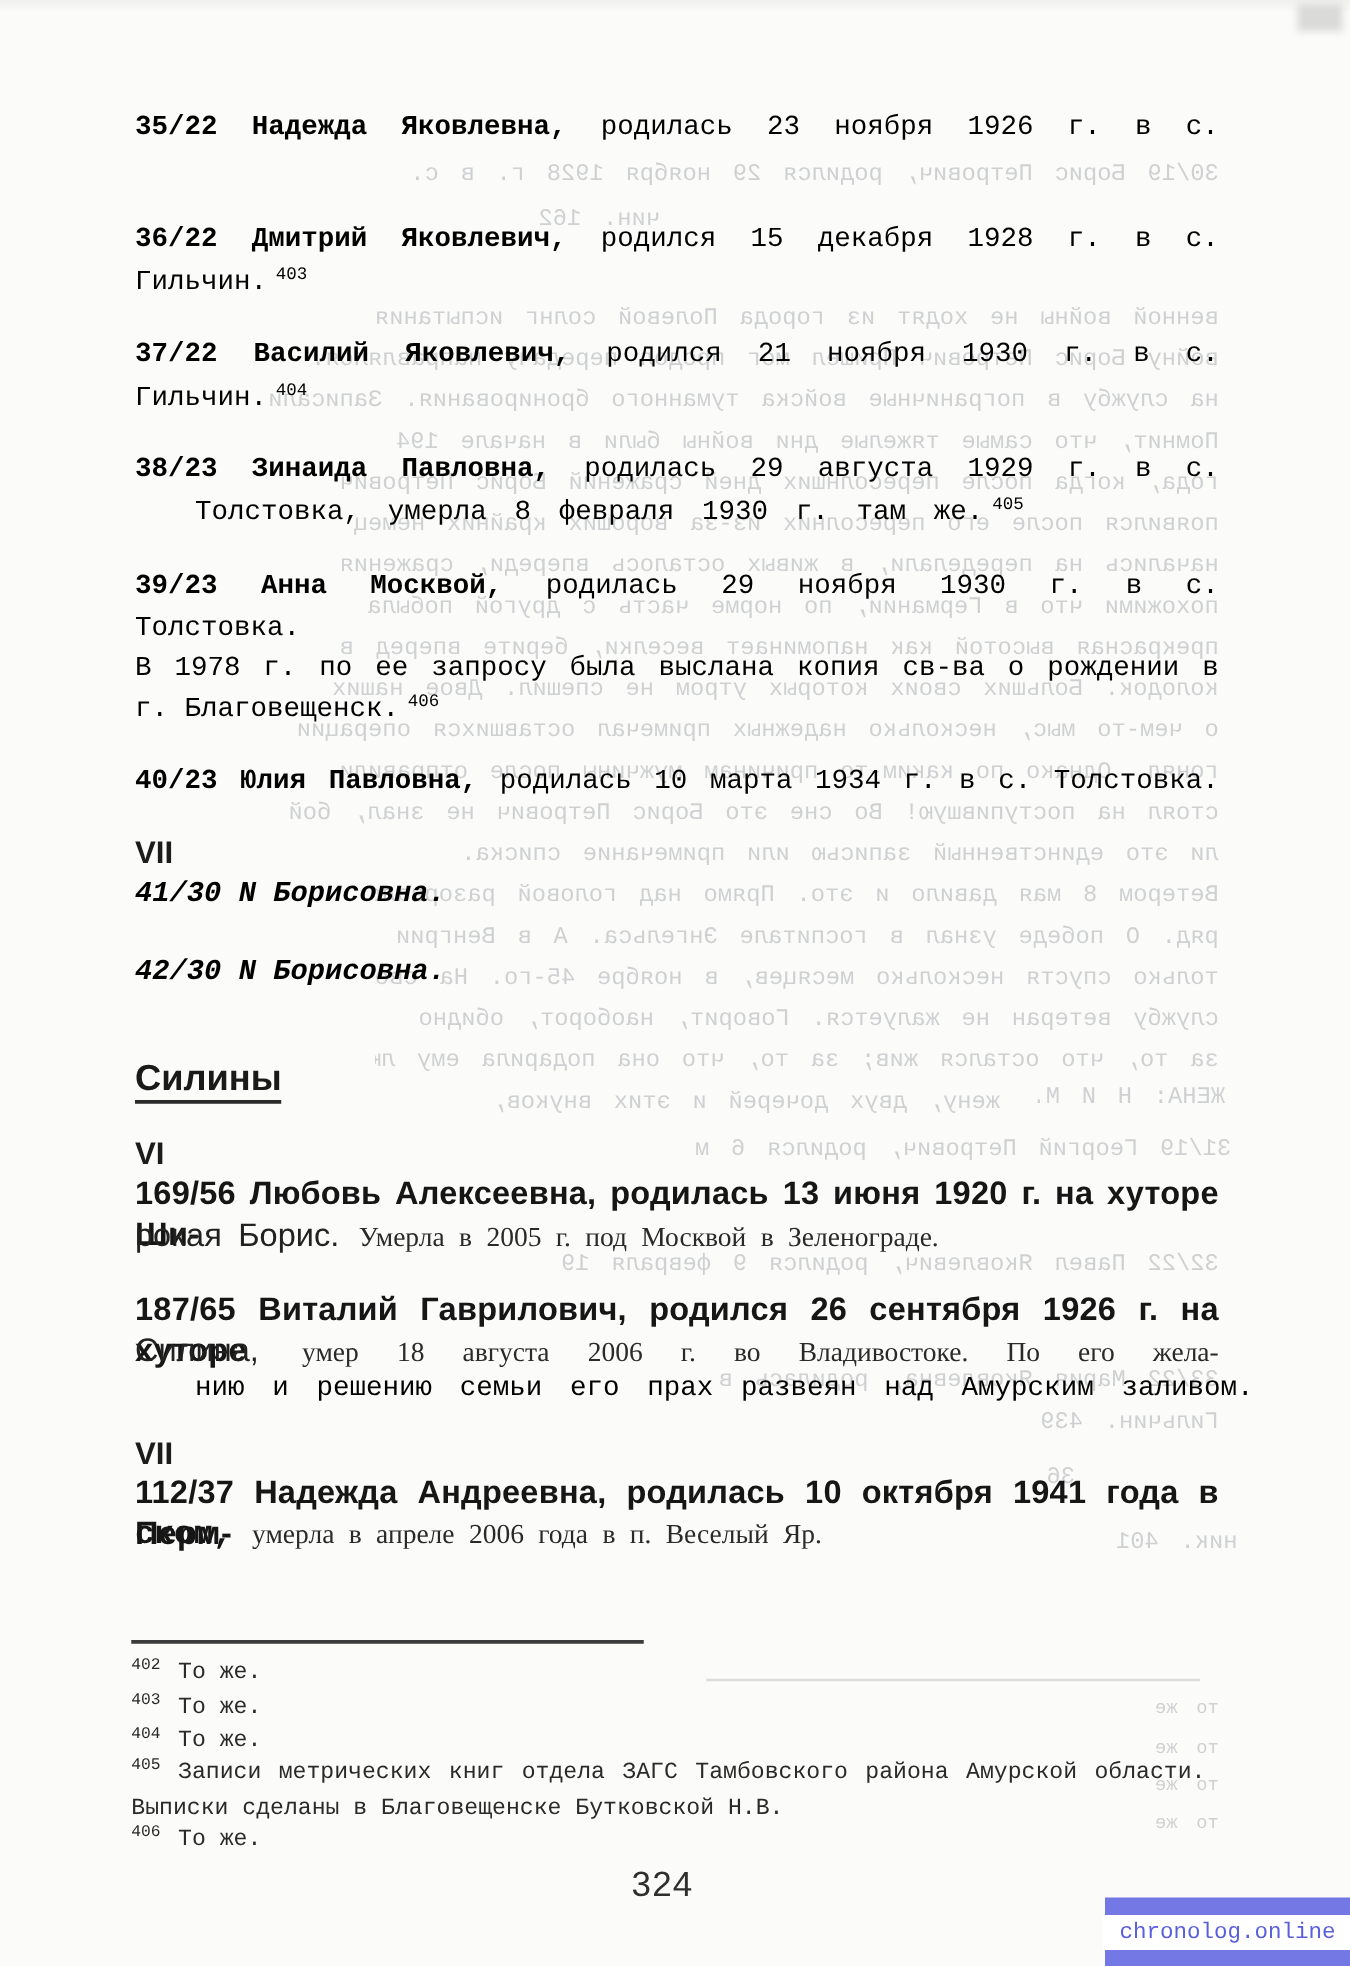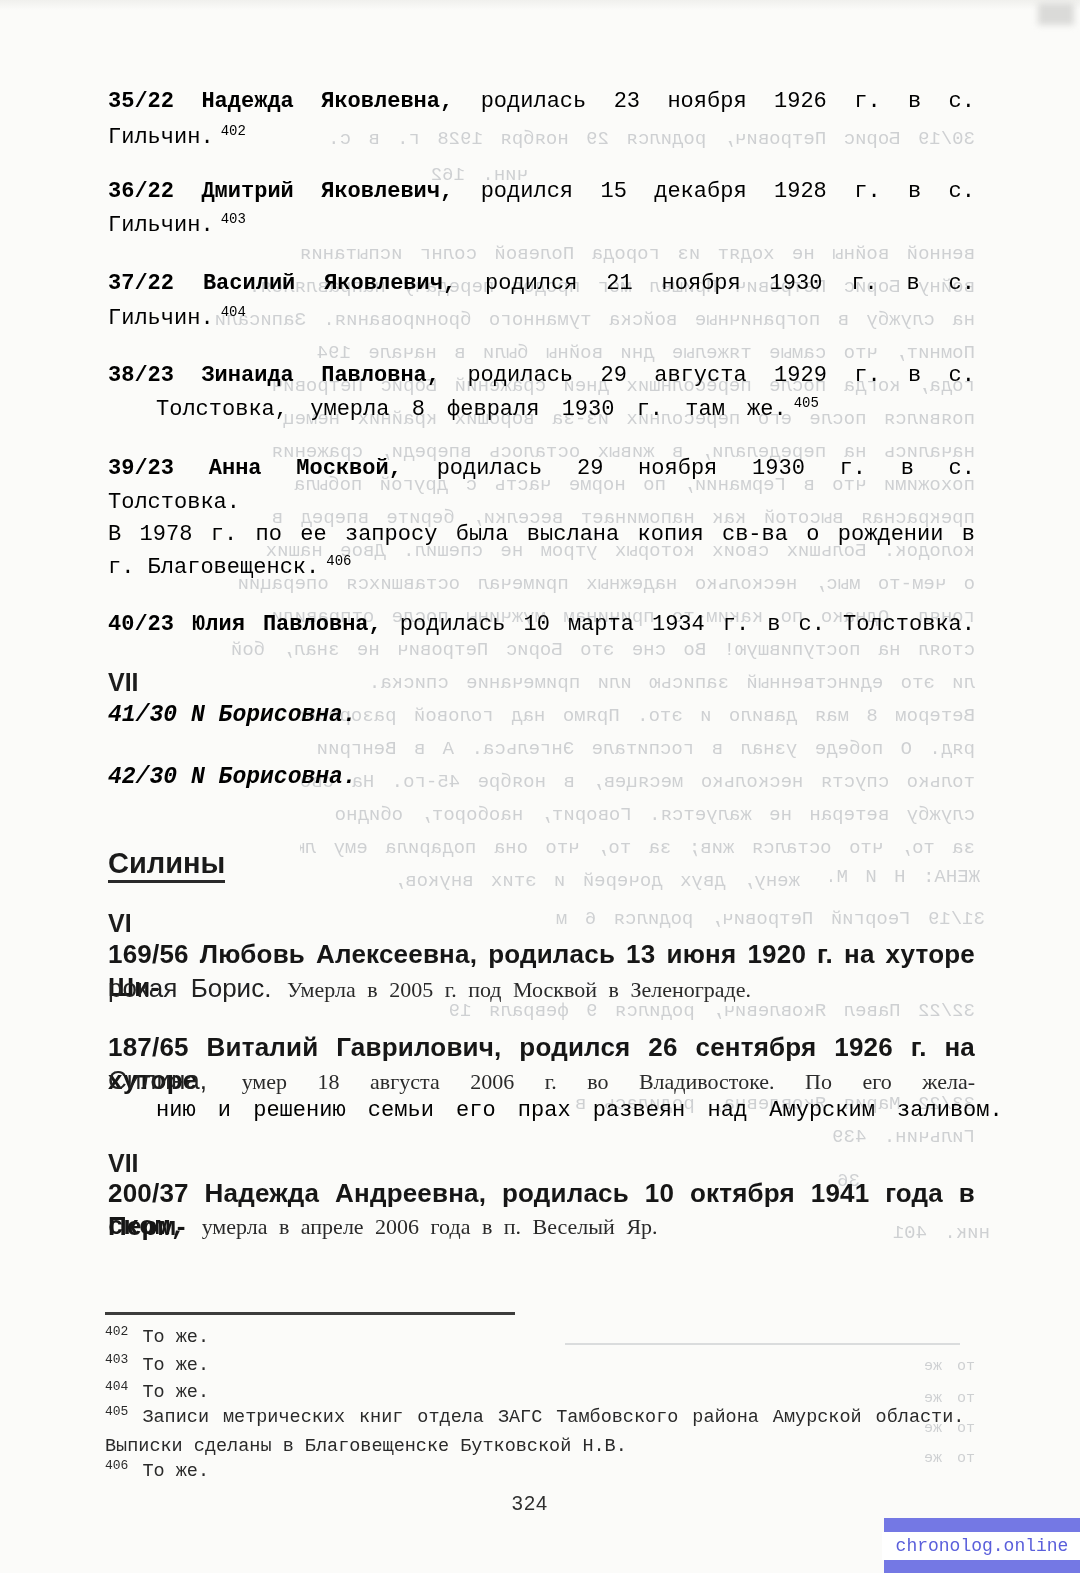--- a/index.html
+++ b/index.html
@@ -28,21 +28,21 @@
   .tw-inline{font-family:Liberation Serif, serif;font-size:22px;color:#2a2a2a;}
   .mixed{word-spacing:6px;}
   .ws{word-spacing:9px;margin-left:48px;}
 
   .fn{font-size:18.5px;color:#2a2a2a;left:105px;line-height:1.2;}
   .fnref{font-size:13px;margin-right:14px;}
   .fn-just{display:inline-block;width:822px;text-align:justify;text-align-last:justify;vertical-align:top;}
   .fn-divider{position:absolute;height:3px;background:#3c3c3c;}
 
   .pagenum{position:absolute;top:1492px;left:0;width:1060px;text-align:center;
-           font-family:"Liberation Sans",sans-serif;font-size:20px;color:#2f2f2f;letter-spacing:1px;}
+           font-family:"Liberation Sans",sans-serif;font-size:28px;color:#2f2f2f;letter-spacing:1px;}
 
   .watermark{position:absolute;right:0;bottom:0;width:196px;height:55px;background:#7478e4;
              display:flex;align-items:center;justify-content:center;}
   .wm-inner{background:#ffffff;padding:4px 14px;}
   .wm-text{font-family:"Liberation Mono","DejaVu Sans Mono",monospace;font-size:18px;color:#5a5fdb;}
 
   .bleed-layer{position:absolute;top:0;left:0;width:100%;height:100%;}
   .bleed-line{position:absolute;font-family:"Liberation Mono","DejaVu Sans Mono",monospace;
               font-size:19px;color:#9fa3a9;opacity:.48;transform:scaleX(-1);filter:blur(.6px);
               white-space:nowrap;overflow:hidden;word-spacing:6px;}
@@ -87,21 +87,20 @@
       <div class="bleed-line" style="top: 1358px; left: 890px; width: 85px; font-size: 15px;">то же</div>
       <div class="bleed-line" style="top: 1390px; left: 890px; width: 85px; font-size: 15px;">то же</div>
       <div class="bleed-line" style="top: 1420px; left: 890px; width: 85px; font-size: 15px;">то же</div>
       <div class="bleed-line" style="top: 1450px; left: 890px; width: 85px; font-size: 15px;">то же</div>
     </div>
   <div class="edge-left"></div>
   <div class="edge-top"></div>
   <div class="smudge-tr"></div>
 
   <p class="line tw just" style="top:88px"><b>35/22</b> <b>Надежда Яковлевна,</b> <span>родилась 23 ноября 1926 г. в с.</span></p>
-  <p class="line tw" style="top:124px"><span>Гильчин.</span><sup class="ref">402</sup></p>
 
   <p class="line tw just" style="top:178px"><b>36/22</b> <b>Дмитрий Яковлевич,</b> <span>родился 15 декабря 1928 г. в с.</span></p>
   <p class="line tw" style="top:212px"><span>Гильчин.</span><sup class="ref">403</sup></p>
 
   <p class="line tw just" style="top:270px"><b>37/22</b> <b>Василий Яковлевич,</b> <span>родился 21 ноября 1930 г. в с.</span></p>
   <p class="line tw" style="top:305px"><span>Гильчин.</span><sup class="ref">404</sup></p>
 
   <p class="line tw just" style="top:362px"><b>38/23</b> <b>Зинаида Павловна,</b> <span>родилась 29 августа 1929 г. в с.</span></p>
   <p class="line tw ws" style="top:396px"><span>Толстовка, умерла 8 февраля 1930 г. там же.</span><sup class="ref">405</sup></p>
 
@@ -123,21 +122,21 @@
 
   <p class="line sans just" style="top:938px"><b>169/56</b> <b>Любовь Алексеевна, родилась 13 июня 1920 г. на хуторе Ши-</b></p>
   <p class="line mixed" style="top:972px"><span class="sans-reg">рокая Борис.</span> <span class="tw-inline">Умерла в 2005 г. под Москвой в Зеленограде.</span></p>
 
   <p class="line sans just" style="top:1031px"><b>187/65</b> <b>Виталий Гаврилович, родился 26 сентября 1926 г. на хуторе</b></p>
   <p class="line mixed just" style="top:1064px"><span class="sans-reg">Силина,</span> <span class="tw-inline">умер 18 августа 2006 г. во Владивостоке. По его жела-</span></p>
   <p class="line tw ws" style="top:1097px"><span>нию и решению семьи его прах развеян над Амурским заливом.</span></p>
 
   <p class="line gen" style="top:1148px">VII</p>
 
-  <p class="line sans just" style="top:1177px"><b>200/37</b> <b>Надежда Андреевна, родилась 10 октября 1941 года в Перм-</b></p>
+  <p class="line sans just" style="top:1177px"><b>112/37</b> <b>Надежда Андреевна, родилась 10 октября 1941 года в Перм-</b></p>
   <p class="line mixed" style="top:1211px"><span class="sans-b">ском,</span> <span class="tw-inline">умерла в апреле 2006 года в п. Веселый Яр.</span></p>
 
   <div class="fn-divider" style="top:1312px;left:105px;width:410px"></div>
 
   <p class="line fn" style="top:1327px"><sup class="fnref">402</sup><span>То же.</span></p>
   <p class="line fn" style="top:1355px"><sup class="fnref">403</sup><span>То же.</span></p>
   <p class="line fn" style="top:1382px"><sup class="fnref">404</sup><span>То же.</span></p>
   <p class="line fn" style="top:1407px"><sup class="fnref">405</sup><span class="fn-just">Записи метрических книг отдела ЗАГС Тамбовского района Амурской области.</span></p>
   <p class="line fn" style="top:1436px"><span>Выписки сделаны в Благовещенске Бутковской Н.В.</span></p>
   <p class="line fn" style="top:1461px"><sup class="fnref">406</sup><span>То же.</span></p>

